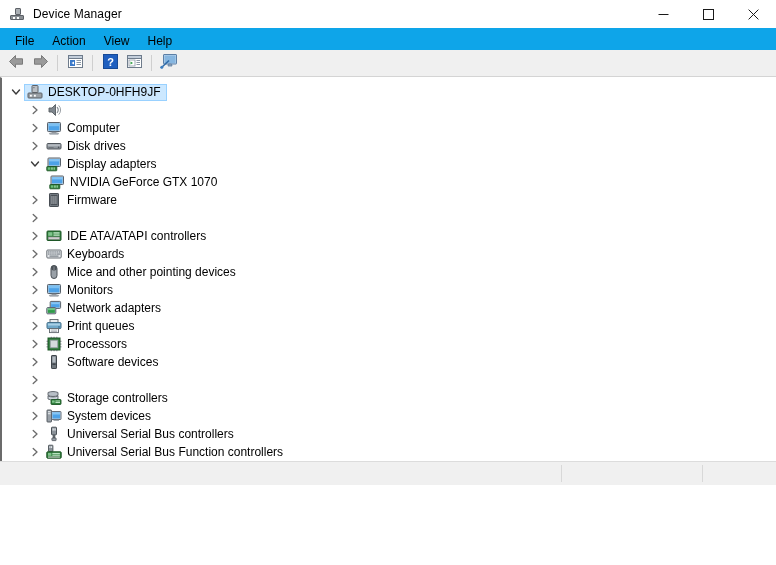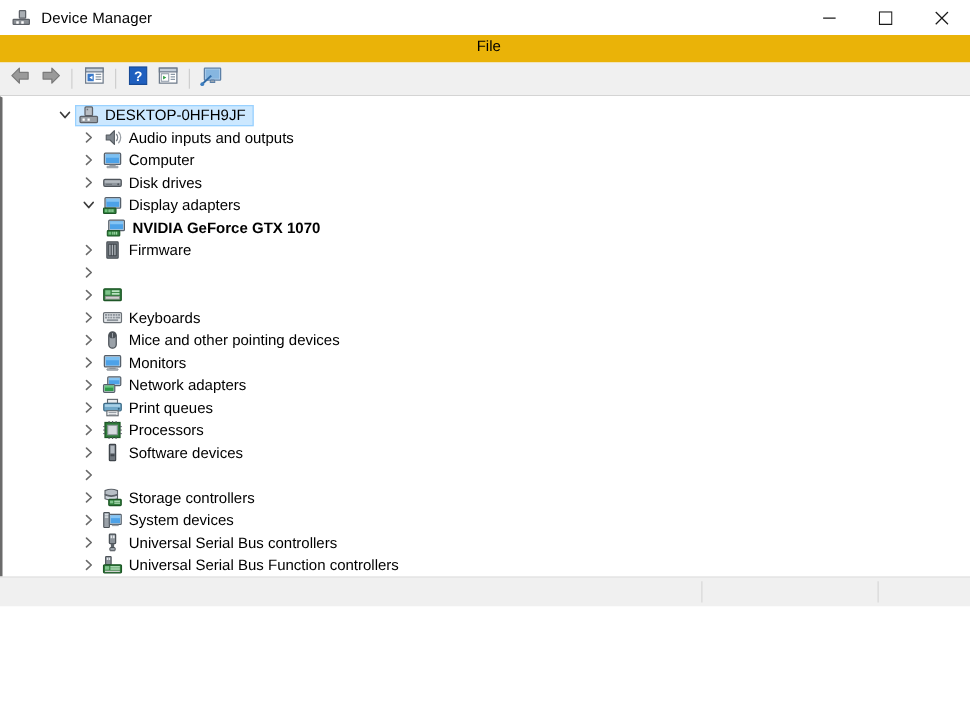--- a/index.html
+++ b/index.html
@@ -90,25 +90,24 @@
     border: none;
     padding: 0;
     cursor: default;
   }
   .winbtn svg { display: block; }
 
   
   .menubar {
     height: 22px;
     min-height: 22px;
-    background: #eab308;
-    display: flex;
-    align-items: center;
+    background: #0ea5e9;
+    display: flex;
+    align-items: flex-end;
     padding-left: 6px;
-    flex-direction: column;
   }
   .menu-item {
     font-size: 12px;
     color: #000000;
     padding: 2px 9px;
     white-space: nowrap;
     cursor: default;
   }
 
   
@@ -148,21 +147,20 @@
     flex: 1;
     background: #ffffff;
     border-left: 2px solid #6b6b6b;
     border-top: 1px solid #ffffff;
     margin: 0;
     overflow: hidden;
     position: relative;
   }
   .tree {
     padding-top: 5px;
-    padding-left: 36px;
   }
   .row {
     height: 18px;
     display: flex;
     align-items: center;
     white-space: nowrap;
     cursor: default;
   }
   .row .chev {
     width: 16px;
@@ -180,21 +178,21 @@
     position: relative;
   }
   .row .lbl {
     font-size: 12px;
     color: #000000;
     line-height: 18px;
     padding-right: 4px;
   }
   .row.level0 { padding-left: 6px; }
   .row.level1 { padding-left: 25px; }
-  .row.level2 { padding-left: 44px; font-weight: bold; }
+  .row.level2 { padding-left: 44px; }
 
   .row .selbox {
     display: inline-flex;
     align-items: center;
     height: 17px;
     padding: 0 3px;
   }
   .row.selected .selbox {
     background: #cce8ff;
     border: 1px solid #99d1ff;
@@ -372,21 +370,20 @@
               <svg width="10" height="10" viewBox="0 0 10 10">
                 <path d="M3.2 1.5 L7 5 L3.2 8.5" fill="none" stroke="#6b6b6b" stroke-width="1.3" stroke-linecap="round" stroke-linejoin="round"></path>
               </svg>
             </span>
             <span class="selbox">
               <span class="ico"><svg width="16" height="16" viewBox="0 0 16 16">
                   <path d="M3 6 L6 6 L9.5 2.5 L9.5 13.5 L6 10 L3 10 Z" fill="#7f868d" stroke="#555b61" stroke-width="0.9" stroke-linejoin="round"></path>
                   <path d="M11 5.2 A4.2 4.2 0 0 1 11 10.8" fill="none" stroke="#7f868d" stroke-width="1.1"></path>
                   <path d="M12.7 3.4 A6.6 6.6 0 0 1 12.7 12.6" fill="none" stroke="#9aa0a6" stroke-width="1"></path>
                 </svg></span>
-              <span class="lbl">Audio inputs and outputs</span>
             </span>
           </div>
           <div class="row level1">
             <span class="chev">
               <svg width="10" height="10" viewBox="0 0 10 10">
                 <path d="M3.2 1.5 L7 5 L3.2 8.5" fill="none" stroke="#6b6b6b" stroke-width="1.3" stroke-linecap="round" stroke-linejoin="round"></path>
               </svg>
             </span>
             <span class="selbox">
               <span class="ico"><svg width="16" height="16" viewBox="0 0 16 16">
@@ -481,20 +478,21 @@
               </svg>
             </span>
             <span class="selbox">
               <span class="ico"><svg width="16" height="16" viewBox="0 0 16 16">
                   <rect x="1" y="3" width="14" height="9.5" rx="0.8" fill="#2f7d3b" stroke="#1d5626" stroke-width="1"></rect>
                   <rect x="2.2" y="4.2" width="4.2" height="3.6" fill="#7ec48b"></rect>
                   <rect x="7.4" y="4.2" width="6.2" height="1.5" fill="#b9e3c1"></rect>
                   <rect x="7.4" y="6.4" width="6.2" height="1.4" fill="#b9e3c1"></rect>
                   <rect x="2.2" y="9" width="11.4" height="2.3" fill="#cfcfcf" stroke="#8a8a8a" stroke-width="0.6"></rect>
                 </svg></span>
+              <span class="lbl">IDE ATA/ATAPI controllers</span>
             </span>
           </div>
           <div class="row level1">
             <span class="chev">
               <svg width="10" height="10" viewBox="0 0 10 10">
                 <path d="M3.2 1.5 L7 5 L3.2 8.5" fill="none" stroke="#6b6b6b" stroke-width="1.3" stroke-linecap="round" stroke-linejoin="round"></path>
               </svg>
             </span>
             <span class="selbox">
               <span class="ico"><svg width="16" height="16" viewBox="0 0 16 16">

